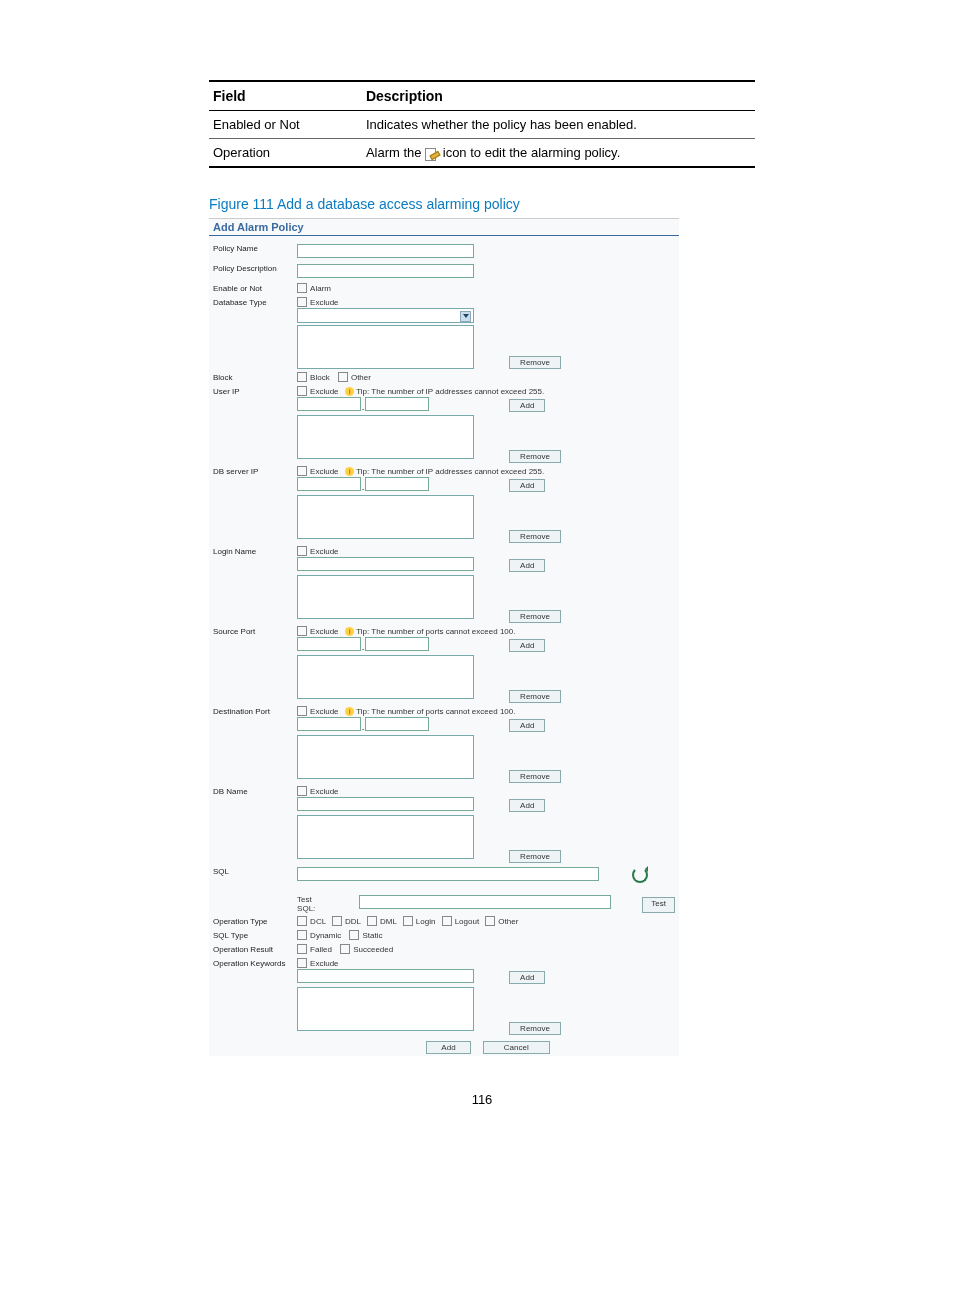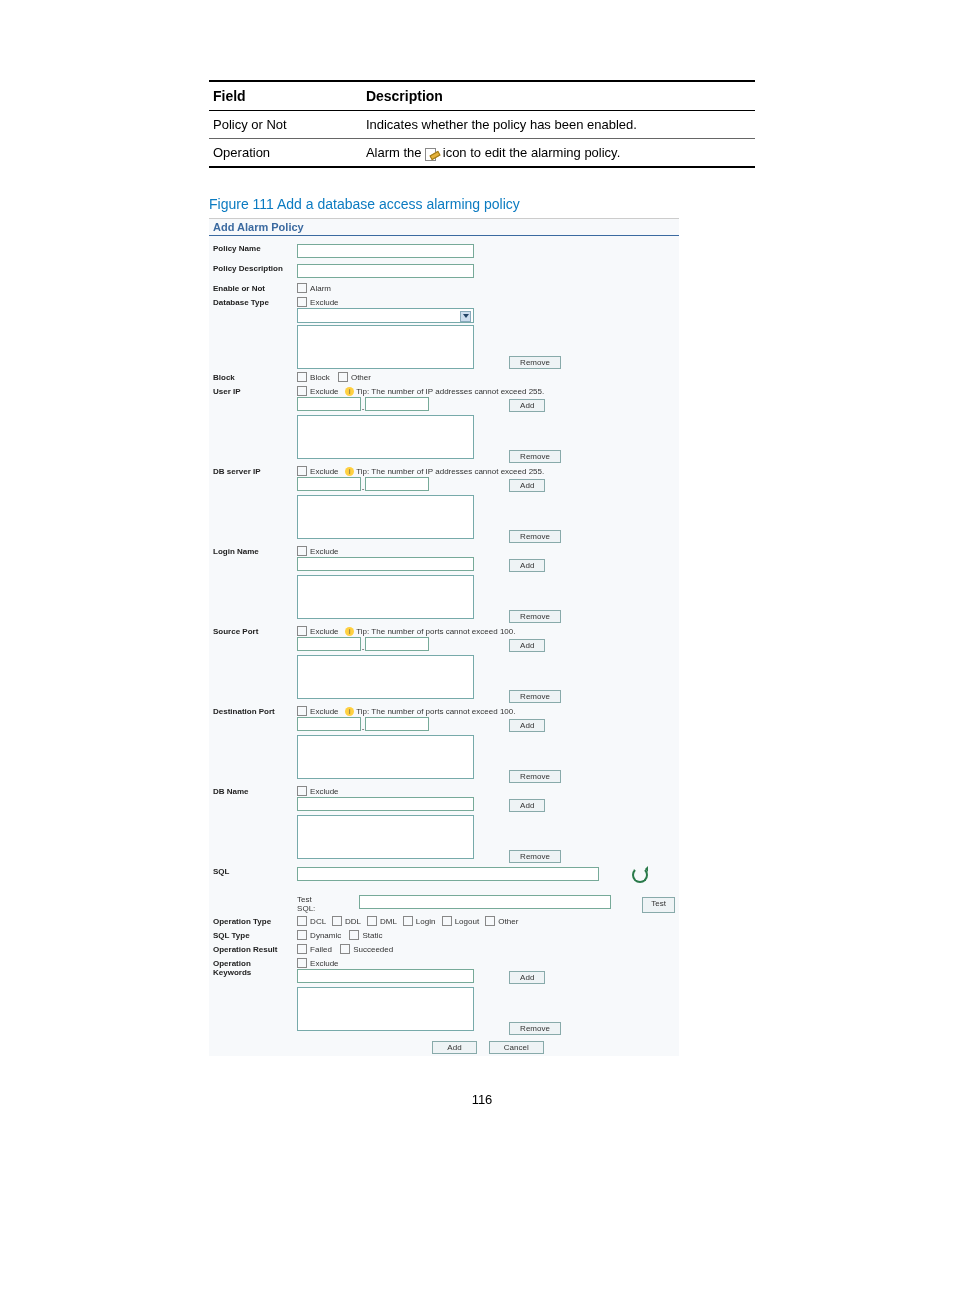--- a/index.html
+++ b/index.html
@@ -26,21 +26,21 @@
     background: #f7f9fb;
     border-top: 1px solid #ccc;
     font-family: Tahoma, Arial, sans-serif;
   }
   .form-title {
     color: #3b6aa0; font-weight: bold; font-size: 11px;
     padding: 2px 4px; border-bottom: 1px solid #3b6aa0;
   }
   .ftbl { width: 100%; border-collapse: collapse; font-size: 8px; color:#333; }
   .ftbl td { vertical-align: top; padding: 2px 4px; }
-  .flabel { width: 90px; font-weight: bold; color:#222; }
+  .flabel { width: 90px; font-weight: normal; color:#222; }
   .ck { display:inline-block; width:8px; height:8px; border:1px solid #888; margin-right:3px; vertical-align:middle; position:relative; top:-1px; }
   .inp { display:inline-block; border:1px solid #7a9; width:150px; height:12px; background:#fff; }
   .inp-s { width:62px; }
   .sel { width:175px; height:13px; border:1px solid #7aa; background:#fff; position:relative; }
   .sel::after {content:""; position:absolute; right:2px; top:2px; width:9px; height:9px; background:#cde; border:1px solid #8ab;}
   .sel .arrow {position:absolute; right:4px; top:5px; width:0; height:0; border-left:3px solid transparent; border-right:3px solid transparent; border-top:4px solid #246; z-index:2;}
   .box { width:175px; height:42px; border:1px solid #7aa; margin-top:2px; background:#fff; }
   .btn { display:inline-block; padding:1px 10px; border:1px solid #8aa; background:#eef3f5; font-size:8px; margin:2px 0 0 4px; vertical-align:top;}
   .btn-sm {padding:1px 8px;}
   .tip { color:#333; }
@@ -64,21 +64,21 @@
 
   <table class="tbl">
     <thead>
       <tr>
         <th>Field</th>
         <th>Description</th>
       </tr>
     </thead>
     <tbody>
       <tr>
-        <td>Policy or Not</td>
+        <td>Enabled or Not</td>
         <td>Indicates whether the policy has been enabled.</td>
       </tr>
       <tr>
         <td>Operation</td>
         <td>
           <span>Alarm the </span>
           <span class="edit-ico"></span>
           <span> icon to edit the alarming policy.</span>
         </td>
       </tr>
@@ -298,21 +298,21 @@
               <span class="btn">Remove</span>
             </div>
           </div>
         </td>
       </tr>
 
       <tr>
         <td></td>
         <td class="bottom-btns">
           <span class="btn" style="padding:1px 14px">Add</span>
-          <span class="btn" style="padding:1px 14px; margin-left:10px">Cancel</span>
+          <span class="btn" style="padding:1px 20px; margin-left:10px">Cancel</span>
         </td>
       </tr>
 
     </tbody>
       </table>
   </div>
 
   <div class="pnum">116</div>
 </div>
 

